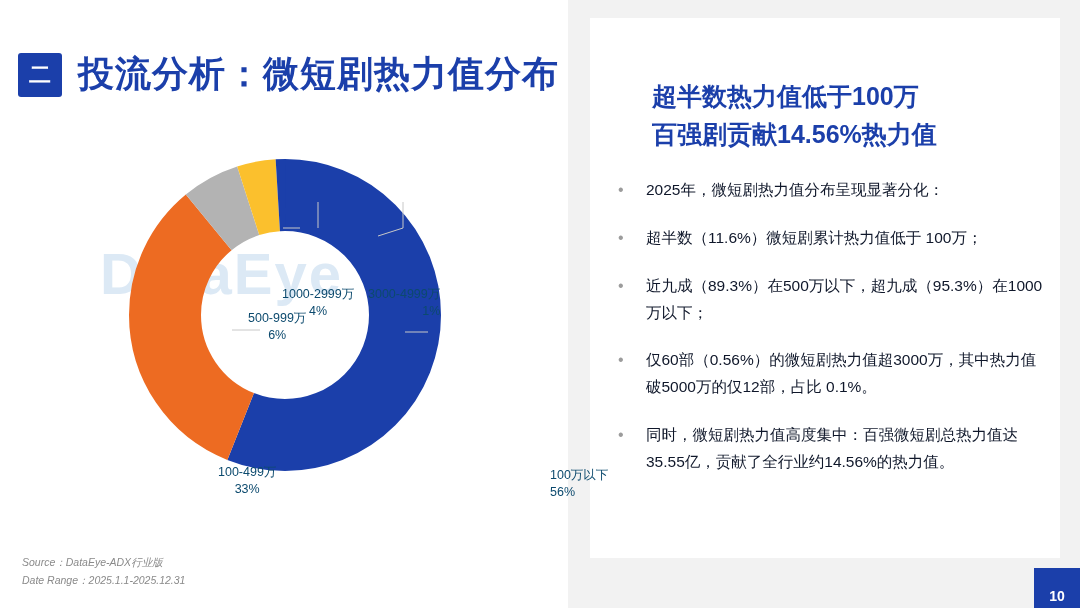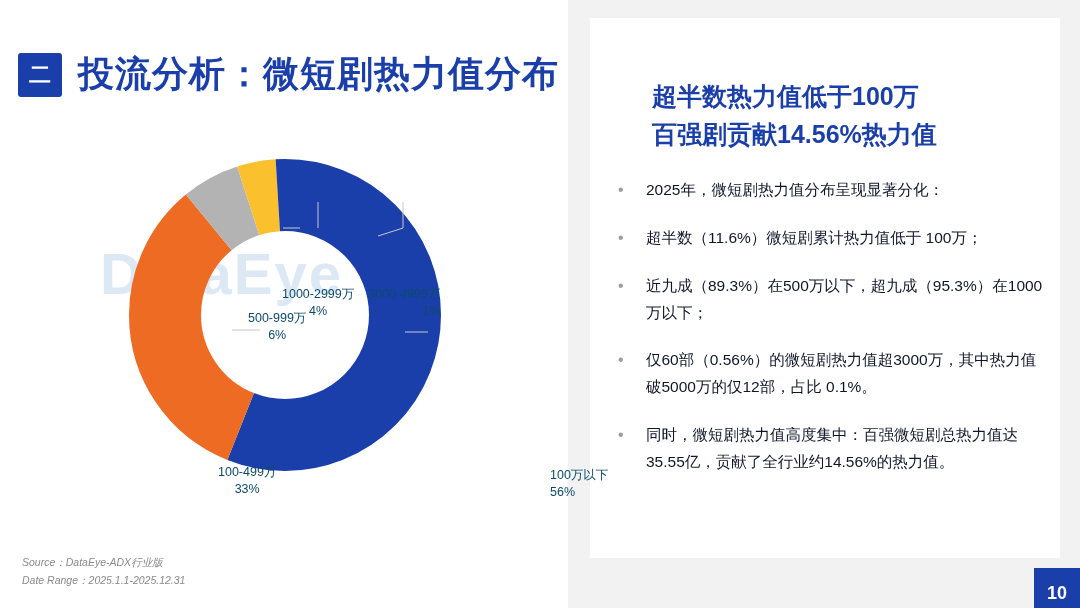--- a/index.html
+++ b/index.html
@@ -147,21 +147,21 @@
     font-style: italic;
   }
   .page-num {
     position: absolute;
     right: 0;
     bottom: 0;
     width: 46px;
     height: 40px;
     background: #1b3faa;
     color: #ffffff;
-    font-size: 18px;
+    font-size: 14px;
     font-weight: bold;
     display: flex;
     align-items: flex-end;
     justify-content: center;
     padding-bottom: 4px;
     box-sizing: border-box;
   }
 </style>
 </head>
 <body>

